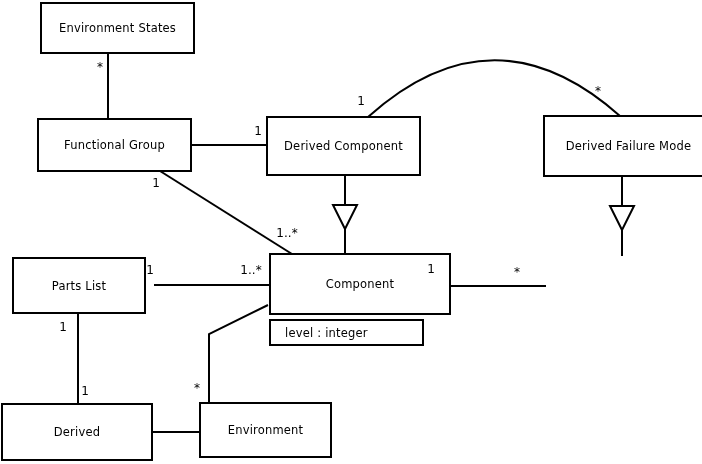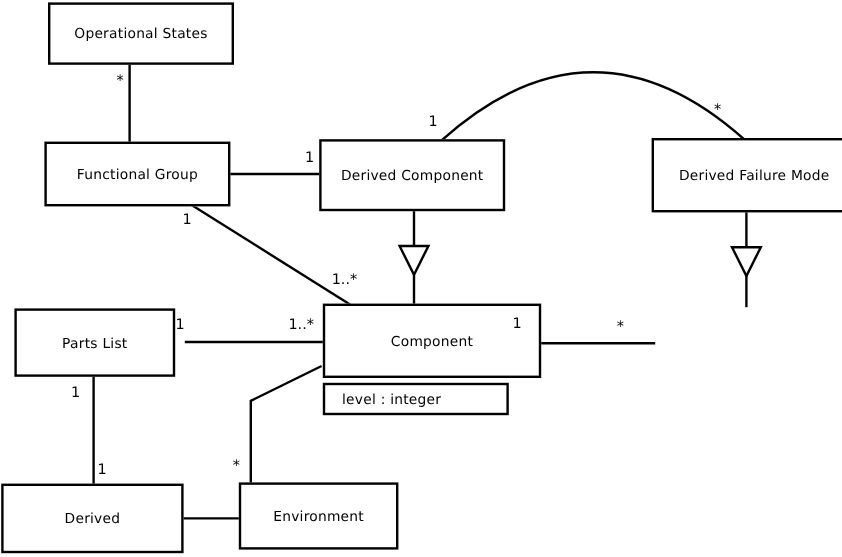--- a/index.html
+++ b/index.html
@@ -58,21 +58,21 @@
       <path d="M622 230 L622 256"></path>
     </g>
     <path d="M421 286 L546 286"></path>
     <path d="M154 285 L270 285"></path>
     <path d="M78 313 L78 404"></path>
     <path d="M268 305 L209 334 L209 403"></path>
     <path d="M152 432 L200 432"></path>
   </svg>
 
   <div class="node" style="left:40px;top:2px;width:155px;height:52px">
-    <span>Operational States</span>
+    <span>Environment States</span>
   </div>
 
   <div class="node" style="left:37px;top:118px;width:155px;height:54px">
     <span>Functional Group</span>
   </div>
 
   <div class="node" style="left:266px;top:116px;width:155px;height:60px">
     <span>Derived Component</span>
   </div>
 

